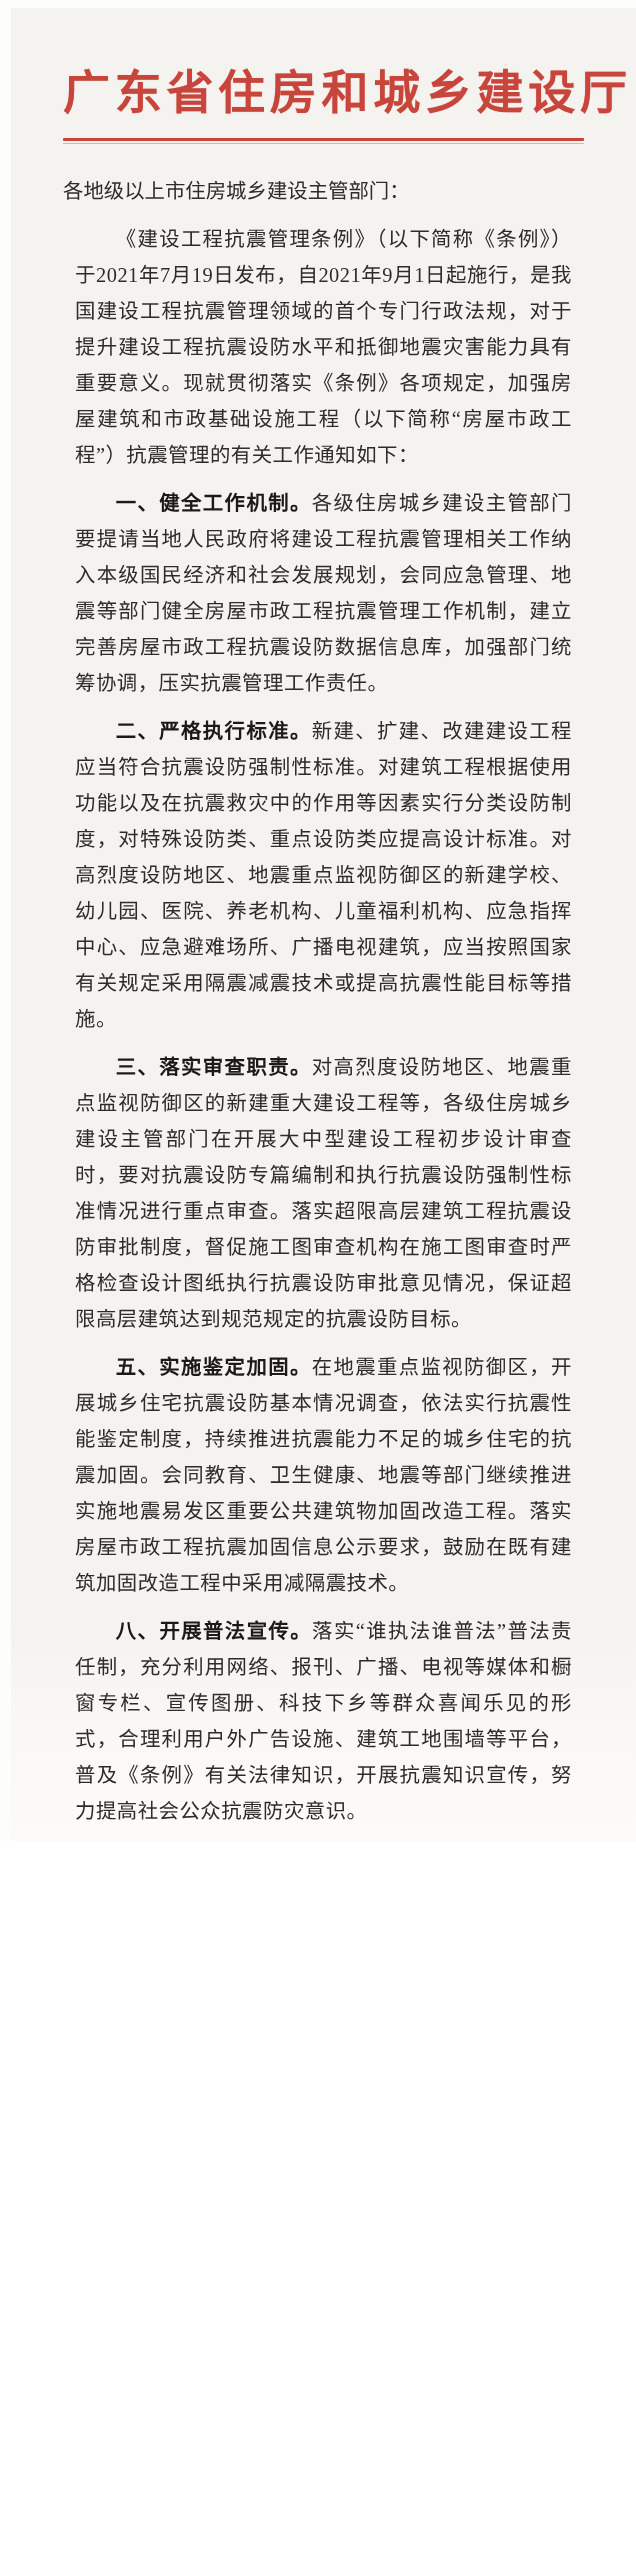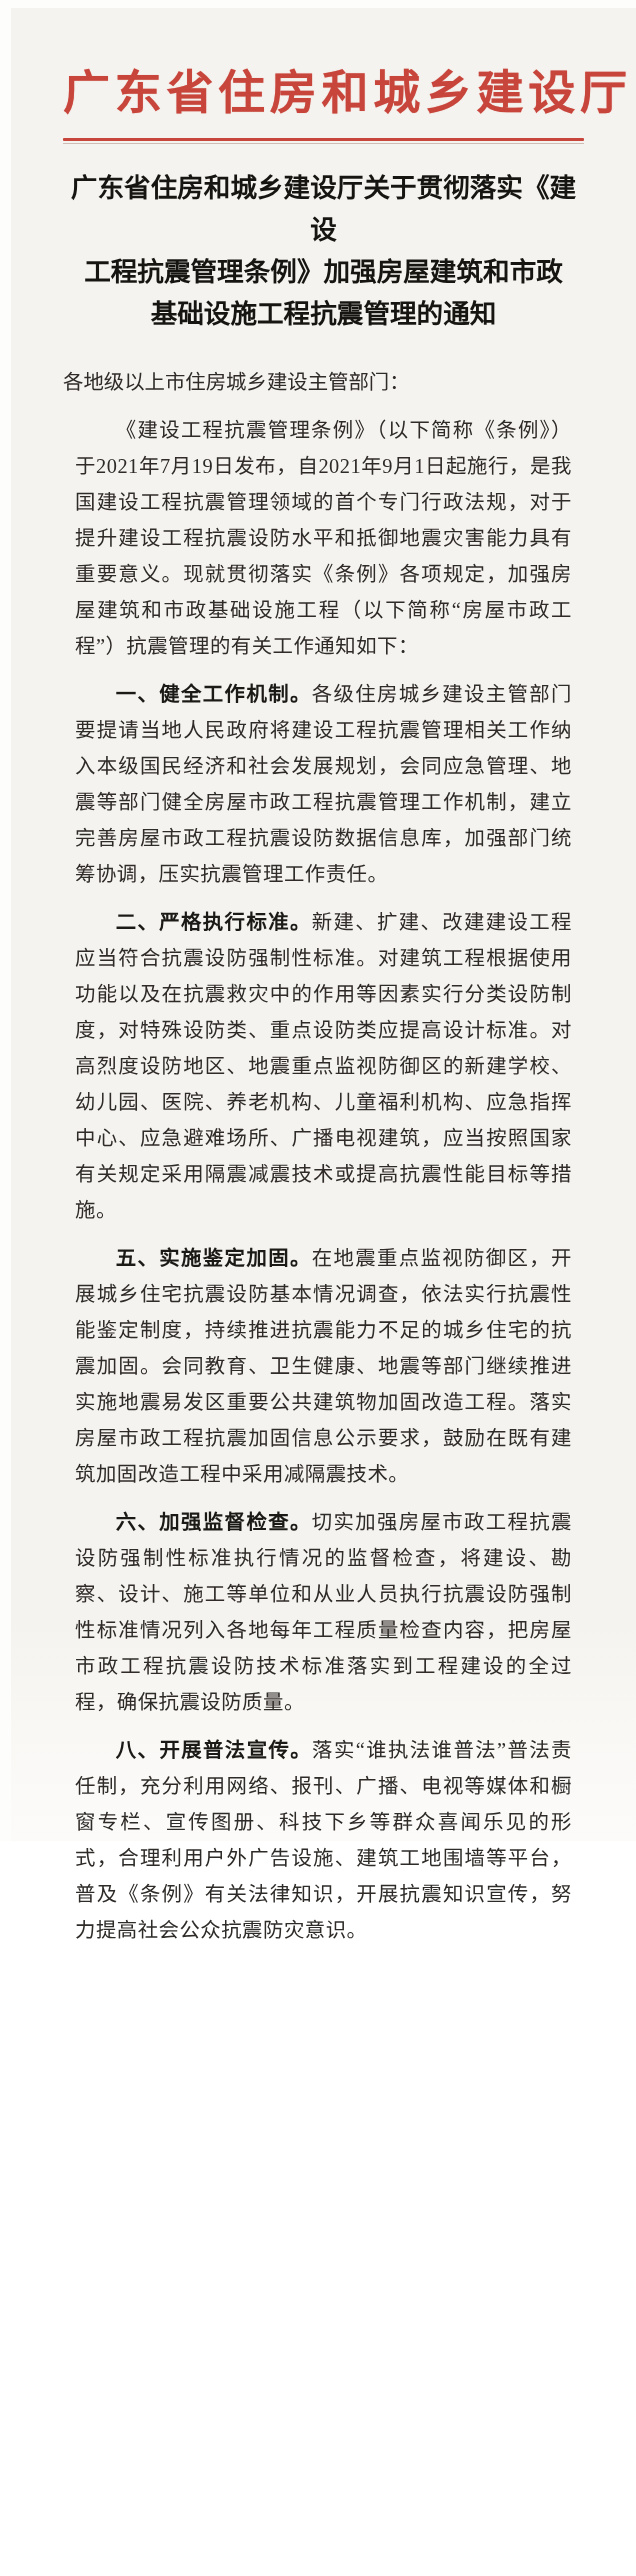--- a/index.html
+++ b/index.html
@@ -50,39 +50,34 @@
 </head>
 <body>
 
 <div class="page">
 
   <div class="letterhead">广东省住房和城乡建设厅</div>
 
   <div class="rule-thick"></div>
   <div class="rule-thin"></div>
 
-  <div class="doc-title">
-    <div>广东省住房和城乡建设厅关于贯彻落实《建设</div>
-    <div>工程抗震管理条例》加强房屋建筑和市政</div>
-    <div>基础设施工程抗震管理的通知</div>
-  </div>
 
   <div class="salutation">各地级以上市住房城乡建设主管部门：</div>
 
   <div class="body-block">
     <p class="para"><b class="para-label"></b><span>《建设工程抗震管理条例》（以下简称《条例》）于2021年7月19日发布，自2021年9月1日起施行，是我国建设工程抗震管理领域的首个专门行政法规，对于提升建设工程抗震设防水平和抵御地震灾害能力具有重要意义。现就贯彻落实《条例》各项规定，加强房屋建筑和市政基础设施工程（以下简称“房屋市政工程”）抗震管理的有关工作通知如下：</span></p>
 
     <p class="para"><b class="para-label">一、健全工作机制。</b><span>各级住房城乡建设主管部门要提请当地人民政府将建设工程抗震管理相关工作纳入本级国民经济和社会发展规划，会同应急管理、地震等部门健全房屋市政工程抗震管理工作机制，建立完善房屋市政工程抗震设防数据信息库，加强部门统筹协调，压实抗震管理工作责任。</span></p>
 
     <p class="para"><b class="para-label">二、严格执行标准。</b><span>新建、扩建、改建建设工程应当符合抗震设防强制性标准。对建筑工程根据使用功能以及在抗震救灾中的作用等因素实行分类设防制度，对特殊设防类、重点设防类应提高设计标准。对高烈度设防地区、地震重点监视防御区的新建学校、幼儿园、医院、养老机构、儿童福利机构、应急指挥中心、应急避难场所、广播电视建筑，应当按照国家有关规定采用隔震减震技术或提高抗震性能目标等措施。</span></p>
 
+    <p class="para"><b class="para-label">三、落实审查职责。</b><span>对高烈度设防地区、地震重点监视防御区的新建重大建设工程等，各级住房城乡建设主管部门在开展大中型建设工程初步设计审查时，要对抗震设防专篇编制和执行抗震设防强制性标准情况进行重点审查。落实超限高层建筑工程抗震设防审批制度，督促施工图审查机构在施工图审查时严格检查设计图纸执行抗震设防审批意见情况，保证超限高层建筑达到规范规定的抗震设防目标。</span></p>
 
 
     <p class="para"><b class="para-label">五、实施鉴定加固。</b><span>在地震重点监视防御区，开展城乡住宅抗震设防基本情况调查，依法实行抗震性能鉴定制度，持续推进抗震能力不足的城乡住宅的抗震加固。会同教育、卫生健康、地震等部门继续推进实施地震易发区重要公共建筑物加固改造工程。落实房屋市政工程抗震加固信息公示要求，鼓励在既有建筑加固改造工程中采用减隔震技术。</span></p>
 
-    <p class="para"><b class="para-label">六、加强监督检查。</b><span>切实加强房屋市政工程抗震设防强制性标准执行情况的监督检查，将建设、勘察、设计、施工等单位和从业人员执行抗震设防强制性标准情况列入各地每年工程质量检查内容，把房屋市政工程抗震设防技术标准落实到工程建设的全过程，确保抗震设防质量。</span></p>
 
 
     <p class="para"><b class="para-label">八、开展普法宣传。</b><span>落实“谁执法谁普法”普法责任制，充分利用网络、报刊、广播、电视等媒体和橱窗专栏、宣传图册、科技下乡等群众喜闻乐见的形式，合理利用户外广告设施、建筑工地围墙等平台，普及《条例》有关法律知识，开展抗震知识宣传，努力提高社会公众抗震防灾意识。</span></p>
   </div>
 
 </div>
 
 
 </body></html>

